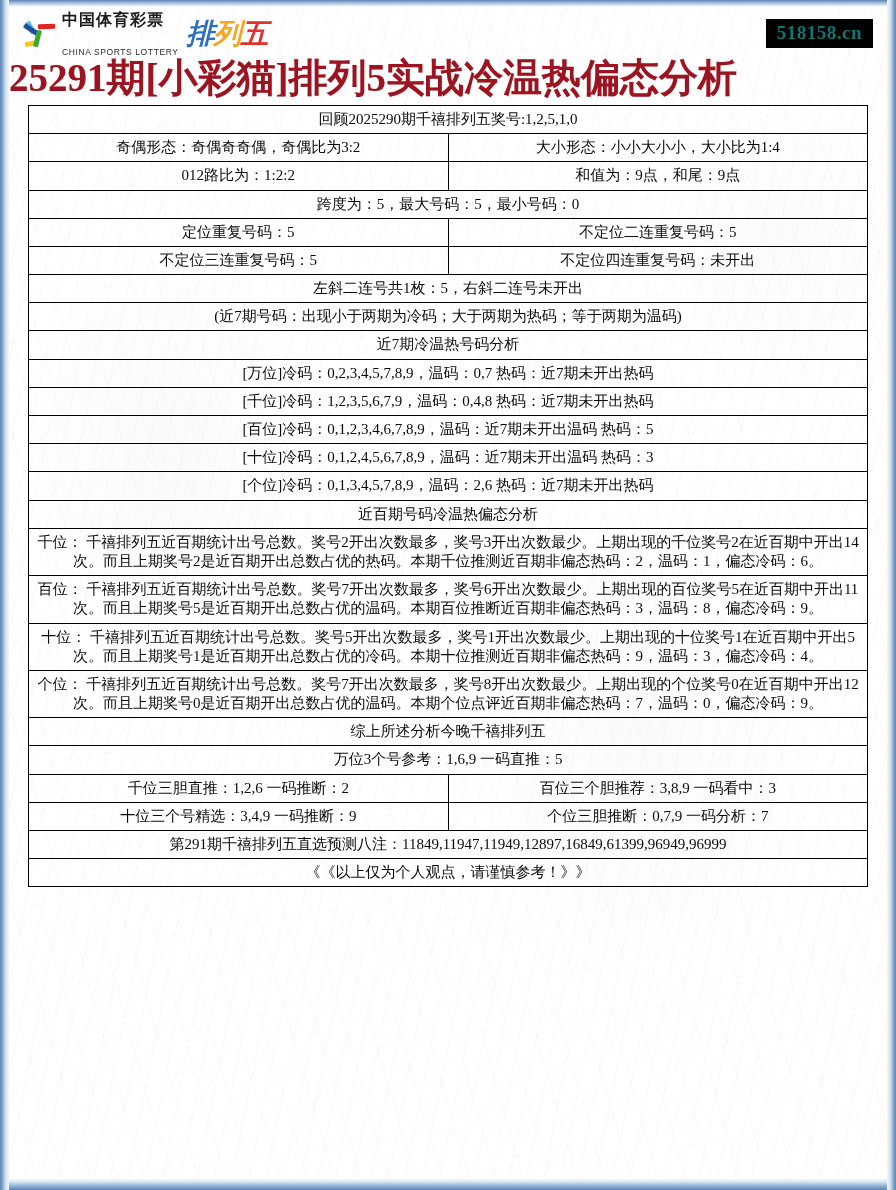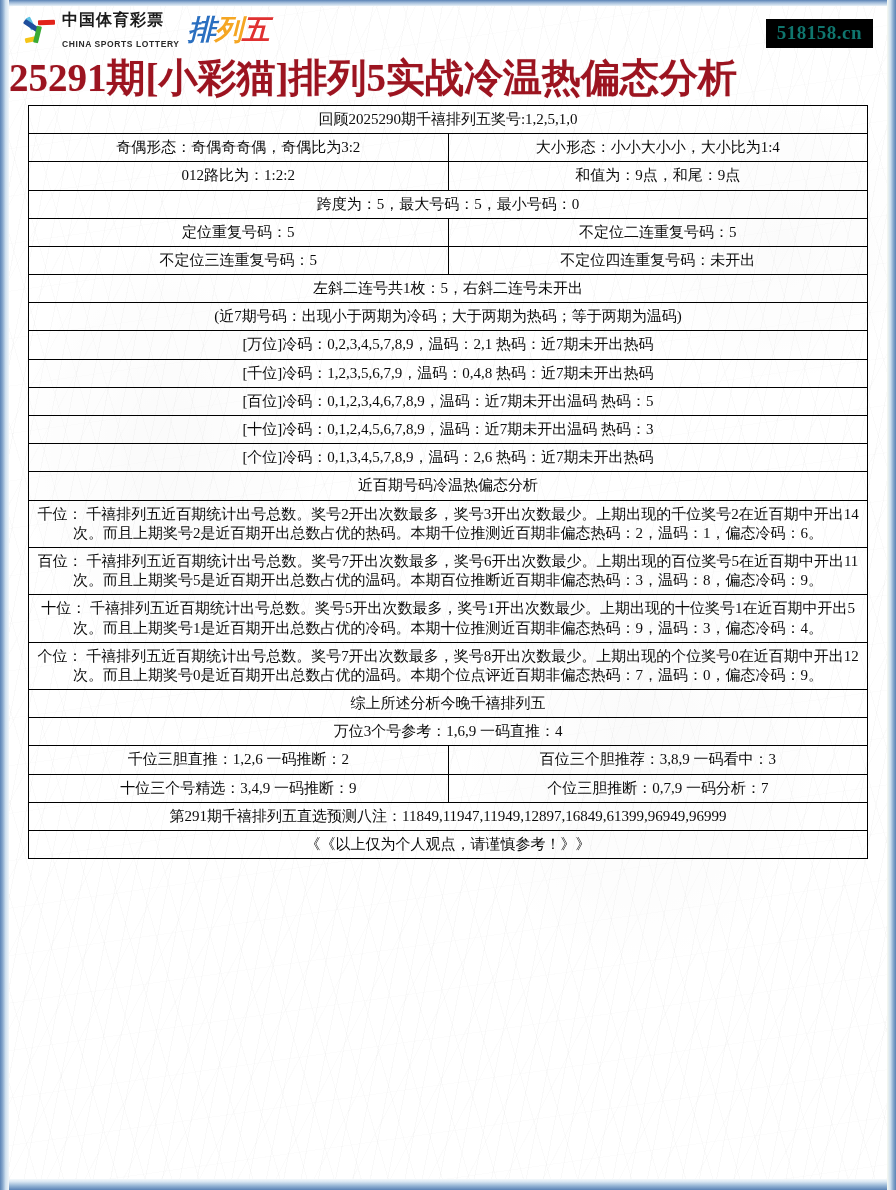--- a/index.html
+++ b/index.html
@@ -105,24 +105,24 @@
   .brand-text { line-height: 1; }
   .brand-cn {
     font-size: 16px;
     font-weight: bold;
     color: #1b1b1b;
     letter-spacing: 1px;
     font-family: "Liberation Sans", sans-serif;
   }
   .brand-en {
     font-size: 8.5px;
-    font-weight: bold;
+    font-weight: normal;
     color: #2a2a2a;
     letter-spacing: 0.6px;
-    margin-top: 12px;
+    margin-top: 20px;
     font-family: "Liberation Sans", sans-serif;
   }
   .logo-pl5 {
     display: flex;
     align-items: center;
     margin-left: 3px;
     font-family: "Liberation Sans", sans-serif;
     font-size: 28px;
     font-weight: bold;
     font-style: italic;
@@ -251,21 +251,24 @@
           <td>不定位四连重复号码：未开出</td>
         </tr>
         <tr>
           <td colspan="2">左斜二连号共1枚：5，右斜二连号未开出</td>
         </tr>
         <tr>
           <td colspan="2">(近7期号码：出现小于两期为冷码；大于两期为热码；等于两期为温码)</td>
         </tr>
 
         <tr>
-          <td colspan="2" class="left">[万位]冷码：0,2,3,4,5,7,8,9，温码：2,1 热码：近7期未开出热码</td>
+          <td colspan="2">近7期冷温热号码分析</td>
+        </tr>
+        <tr>
+          <td colspan="2" class="left">[万位]冷码：0,2,3,4,5,7,8,9，温码：0,7 热码：近7期未开出热码</td>
         </tr>
         <tr>
           <td colspan="2" class="left">[千位]冷码：1,2,3,5,6,7,9，温码：0,4,8 热码：近7期未开出热码</td>
         </tr>
         <tr>
           <td colspan="2" class="left">[百位]冷码：0,1,2,3,4,6,7,8,9，温码：近7期未开出温码 热码：5</td>
         </tr>
         <tr>
           <td colspan="2" class="left">[十位]冷码：0,1,2,4,5,6,7,8,9，温码：近7期未开出温码 热码：3</td>
         </tr>
@@ -286,21 +289,21 @@
           <td colspan="2" class="para">十位：  千禧排列五近百期统计出号总数。奖号5开出次数最多，奖号1开出次数最少。上期出现的十位奖号1在近百期中开出5次。而且上期奖号1是近百期开出总数占优的冷码。本期十位推测近百期非偏态热码：9，温码：3，偏态冷码：4。</td>
         </tr>
         <tr>
           <td colspan="2" class="para">个位：  千禧排列五近百期统计出号总数。奖号7开出次数最多，奖号8开出次数最少。上期出现的个位奖号0在近百期中开出12次。而且上期奖号0是近百期开出总数占优的温码。本期个位点评近百期非偏态热码：7，温码：0，偏态冷码：9。</td>
         </tr>
 
         <tr>
           <td colspan="2">综上所述分析今晚千禧排列五</td>
         </tr>
         <tr>
-          <td colspan="2">万位3个号参考：1,6,9 一码直推：4</td>
+          <td colspan="2">万位3个号参考：1,6,9 一码直推：5</td>
         </tr>
         <tr>
           <td>千位三胆直推：1,2,6 一码推断：2</td>
           <td>百位三个胆推荐：3,8,9 一码看中：3</td>
         </tr>
         <tr>
           <td>十位三个号精选：3,4,9 一码推断：9</td>
           <td>个位三胆推断：0,7,9 一码分析：7</td>
         </tr>
         <tr>

